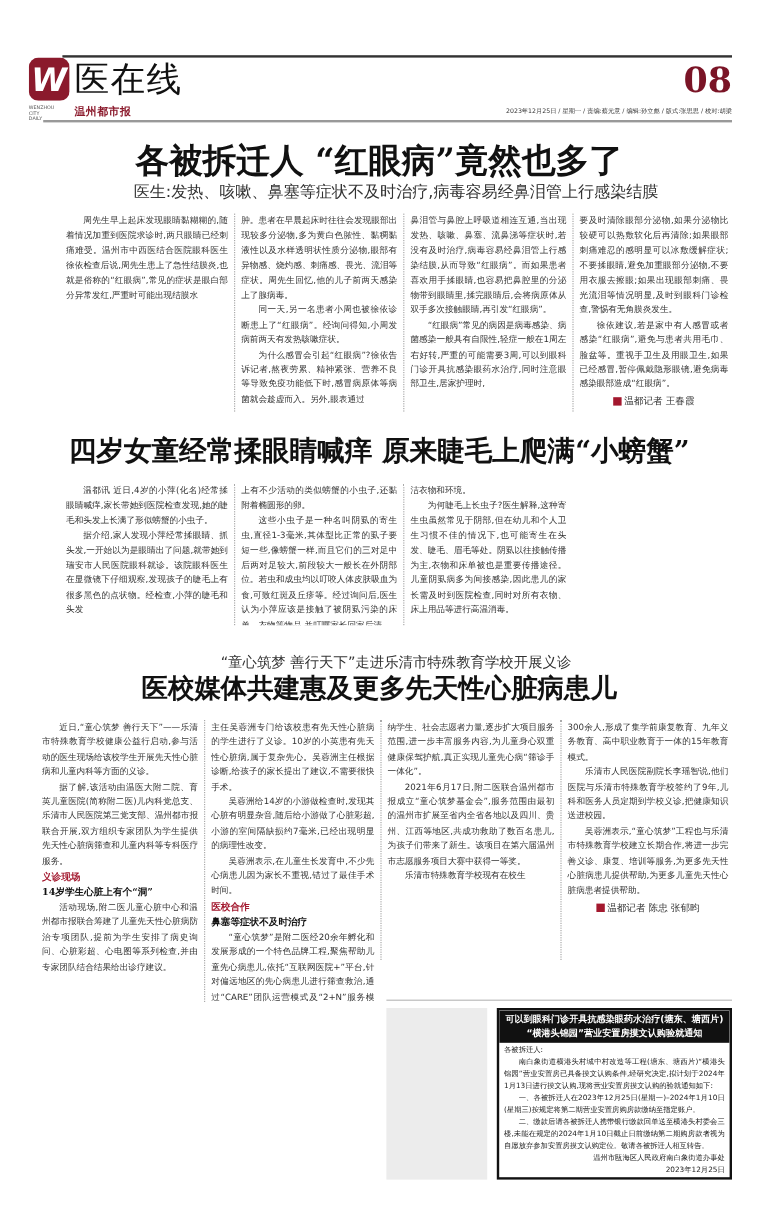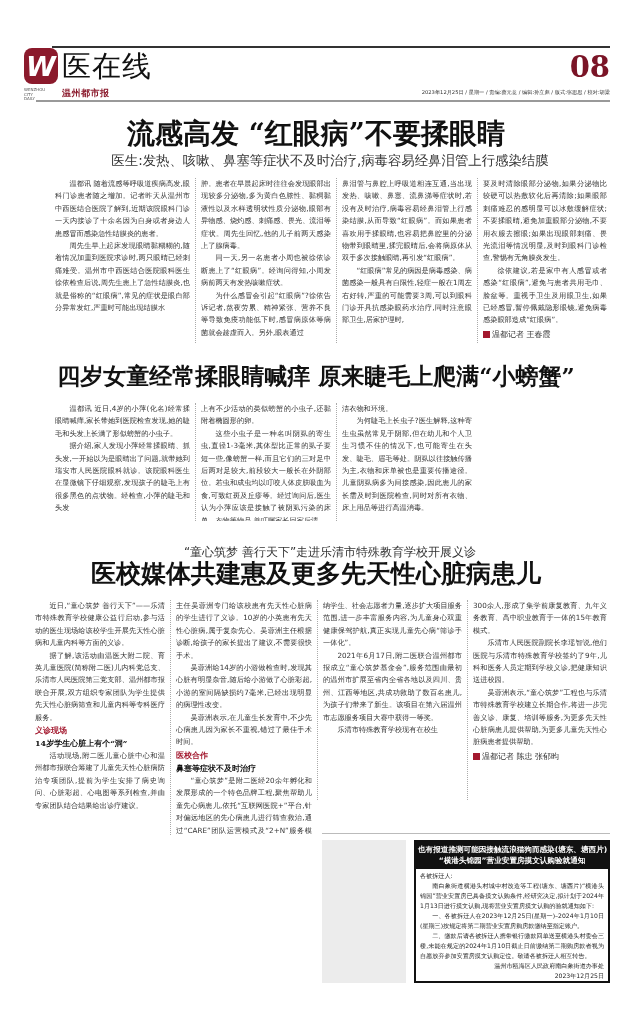--- a/index.html
+++ b/index.html
@@ -19,21 +19,21 @@
 
   
   .headline { position:absolute; left:0; width:632px; text-align:center; font-family:"DejaVu Serif", serif; font-weight:bold; color:#111; white-space:nowrap; }
   .subhead { position:absolute; left:0; width:632px; text-align:center; color:#333; white-space:nowrap;padding-left:28px; }
 
   
   .cols { position:absolute; display:flex; }
   .col { font-size:7.2px; line-height:12.4px; color:#333; text-align:justify; padding:0 5px; overflow:hidden; }
   .col + .col { border-left:1px dotted #aaa; }
   .col p { text-indent:2em; margin:0; }
-  .sig { text-align:left; font-size:8px; color:#333; margin-top:2px; white-space:nowrap; }
+  .sig { text-align:center; font-size:8px; color:#333; margin-top:2px; white-space:nowrap; }
   .sig .sq { display:inline-block; width:7px; height:7px; background:#a3182e; margin-right:2px; vertical-align:-1px; }
   .sub-tag { font-family:"DejaVu Serif", serif; font-weight:bold; color:#a3182e; font-size:8px; line-height:13px; }
   .sub-title { font-family:"DejaVu Serif", serif; font-weight:bold; color:#111; font-size:8px; line-height:13px; }
 
   .rule { position:absolute; height:1px; background:#bbb; }
 
   
   .grey-box { position:absolute; left:322px; top:840px; width:84px; height:143px; background:#ececec; }
   .notice { position:absolute; left:414px; top:840px; width:196px; height:143px; border:2px solid #111; background:#fff; overflow:hidden; }
   .notice-head { background:#111; color:#fff; text-align:center; font-weight:bold; font-size:7.6px; line-height:11px; padding:2px 2px 3px; white-space:nowrap; }
@@ -56,25 +56,24 @@
     <div>DAILY</div>
   </div>
   <div class="section-name">医在线</div>
   <div class="paper-name">温州都市报</div>
   <div class="page-no">08</div>
   <div class="mh-meta">2023年12月25日 / 星期一 / 责编:蔡元意 / 编辑:孙立彪 / 版式:张思思 / 校对:胡梁</div>
   <div class="mh-bottomline"></div>
 </header>
 
 <article>
-  <h1 class="headline" style="top:118px;font-size:28px;line-height:32px;">流感高发 “红眼病”不要揉眼睛</h1>
+  <h1 class="headline" style="top:118px;font-size:28px;line-height:32px;">各被拆迁人 “红眼病”竟然也多了</h1>
   <h2 class="subhead" style="top:152px;font-size:13.4px;line-height:18px;font-weight:normal;">医生:发热、咳嗽、鼻塞等症状不及时治疗,病毒容易经鼻泪管上行感染结膜</h2>
   <div class="cols" style="left:50px;top:178px;width:562px;height:165px;">
     <div class="col" style="width:145px;">
-      <p>温都讯 随着流感等呼吸道疾病高发,眼科门诊患者随之增加。记者昨天从温州市中西医结合医院了解到,近期该院眼科门诊一天内接诊了十余名因为自身或者身边人患感冒而感染急性结膜炎的患者。</p>
       <p>周先生早上起床发现眼睛黏糊糊的,随着情况加重到医院求诊时,两只眼睛已经刺痛难受。温州市中西医结合医院眼科医生徐依检查后说,周先生患上了急性结膜炎,也就是俗称的“红眼病”,常见的症状是眼白部分异常发红,严重时可能出现结膜水</p>
     </div>
     <div class="col" style="width:141px;">
       <p style="text-indent:0">肿。患者在早晨起床时往往会发现眼部出现较多分泌物,多为黄白色脓性、黏稠黏液性以及水样透明状性质分泌物,眼部有异物感、烧灼感、刺痛感、畏光、流泪等症状。周先生回忆,他的儿子前两天感染上了腺病毒。</p>
       <p>同一天,另一名患者小周也被徐依诊断患上了“红眼病”。经询问得知,小周发病前两天有发热咳嗽症状。</p>
       <p>为什么感冒会引起“红眼病”?徐依告诉记者,熬夜劳累、精神紧张、营养不良等导致免疫功能低下时,感冒病原体等病菌就会趁虚而入。另外,眼表通过</p>
     </div>
     <div class="col" style="width:141px;">
       <p style="text-indent:0">鼻泪管与鼻腔上呼吸道相连互通,当出现发热、咳嗽、鼻塞、流鼻涕等症状时,若没有及时治疗,病毒容易经鼻泪管上行感染结膜,从而导致“红眼病”。而如果患者喜欢用手揉眼睛,也容易把鼻腔里的分泌物带到眼睛里,揉完眼睛后,会将病原体从双手多次接触眼睛,再引发“红眼病”。</p>
       <p>“红眼病”常见的病因是病毒感染、病菌感染一般具有自限性,轻症一般在1周左右好转,严重的可能需要3周,可以到眼科门诊开具抗感染眼药水治疗,同时注意眼部卫生,居家护理时,</p>
@@ -100,21 +99,21 @@
     </div>
     <div class="col" style="width:141px;">
       <p style="text-indent:0">洁衣物和环境。</p>
       <p>为何睫毛上长虫子?医生解释,这种寄生虫虽然常见于阴部,但在幼儿和个人卫生习惯不佳的情况下,也可能寄生在头发、睫毛、眉毛等处。阴虱以往接触传播为主,衣物和床单被也是重要传播途径。儿童阴虱病多为间接感染,因此患儿的家长需及时到医院检查,同时对所有衣物、床上用品等进行高温消毒。</p>
     </div>
   </div>
 </article>
 
 <article>
   <div class="subhead" style="top:544px;font-size:12px;line-height:16px;">“童心筑梦 善行天下”走进乐清市特殊教育学校开展义诊</div>
-  <h1 class="headline" style="top:560px;font-size:25px;line-height:28px;">医校媒体共建惠及更多先天性心脏病患儿</h1>
+  <h1 class="headline" style="top:560px;font-size:22px;line-height:28px;">医校媒体共建惠及更多先天性心脏病患儿</h1>
   <div class="cols" style="left:30px;top:600px;width:582px;height:235px;">
     <div class="col" style="width:140px;">
       <p>近日,“童心筑梦 善行天下”——乐清市特殊教育学校健康公益行启动,参与活动的医生现场给该校学生开展先天性心脏病和儿童内科等方面的义诊。</p>
       <p>据了解,该活动由温医大附二院、育英儿童医院(简称附二医)儿内科党总支、乐清市人民医院第三党支部、温州都市报联合开展,双方组织专家团队为学生提供先天性心脏病筛查和儿童内科等专科医疗服务。</p>
       <div class="sub-tag">义诊现场</div>
       <div class="sub-title">14岁学生心脏上有个“洞”</div>
       <p>活动现场,附二医儿童心脏中心和温州都市报联合筹建了儿童先天性心脏病防治专项团队,提前为学生安排了病史询问、心脏彩超、心电图等系列检查,并由专家团队结合结果给出诊疗建议。</p>
     </div>
     <div class="col" style="width:147px;">
       <p style="text-indent:0">主任吴蓉洲专门给该校患有先天性心脏病的学生进行了义诊。10岁的小英患有先天性心脏病,属于复杂先心。吴蓉洲主任根据诊断,给孩子的家长提出了建议,不需要很快手术。</p>
@@ -135,21 +134,21 @@
       <p>吴蓉洲表示,“童心筑梦”工程也与乐清市特殊教育学校建立长期合作,将进一步完善义诊、康复、培训等服务,为更多先天性心脏病患儿提供帮助,为更多儿童先天性心脏病患者提供帮助。</p>
       <div class="sig"><span class="sq"></span><span>温都记者 陈忠 张郁昀</span></div>
     </div>
   </div>
   <div class="rule" style="left:322px;top:833px;width:288px;"></div>
 </article>
 
 <div class="grey-box"></div>
 <aside class="notice">
   <div class="notice-head">
-    <div>也有报道推测可能因接触流浪猫狗而感染(塘东、塘西片)</div>
+    <div>可以到眼科门诊开具抗感染眼药水治疗(塘东、塘西片)</div>
     <div>“横港头锦园”营业安置房摸文认购验就通知</div>
   </div>
   <div class="notice-body">
     <p>各被拆迁人:</p>
     <p class="ind">南白象街道横港头村城中村改造等工程(塘东、塘西片)“横港头锦园”营业安置房已具备摸文认购条件,经研究决定,拟计划于2024年1月13日进行摸文认购,现将营业安置房摸文认购的验就通知如下:</p>
     <p class="ind">一、各被拆迁人在2023年12月25日(星期一)–2024年1月10日(星期三)按规定将第二期营业安置房购房款缴纳至指定账户。</p>
     <p class="ind">二、缴款后请各被拆迁人携带银行缴款回单送至横港头村委会三楼,未能在规定的2024年1月10日截止日前缴纳第二期购房款者视为自愿放弃参加安置房摸文认购定位。敬请各被拆迁人相互转告。</p>
     <p class="notice-sign">温州市瓯海区人民政府南白象街道办事处</p>
     <p class="notice-sign">2023年12月25日</p>
   </div>

